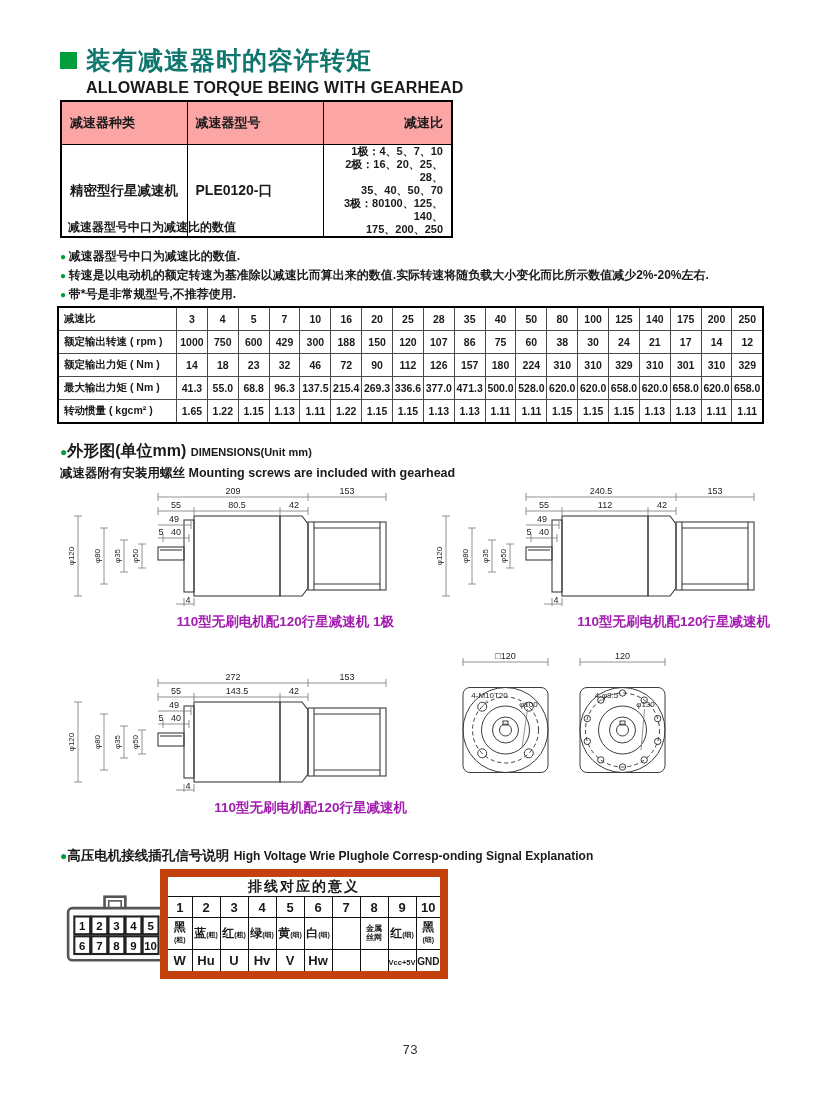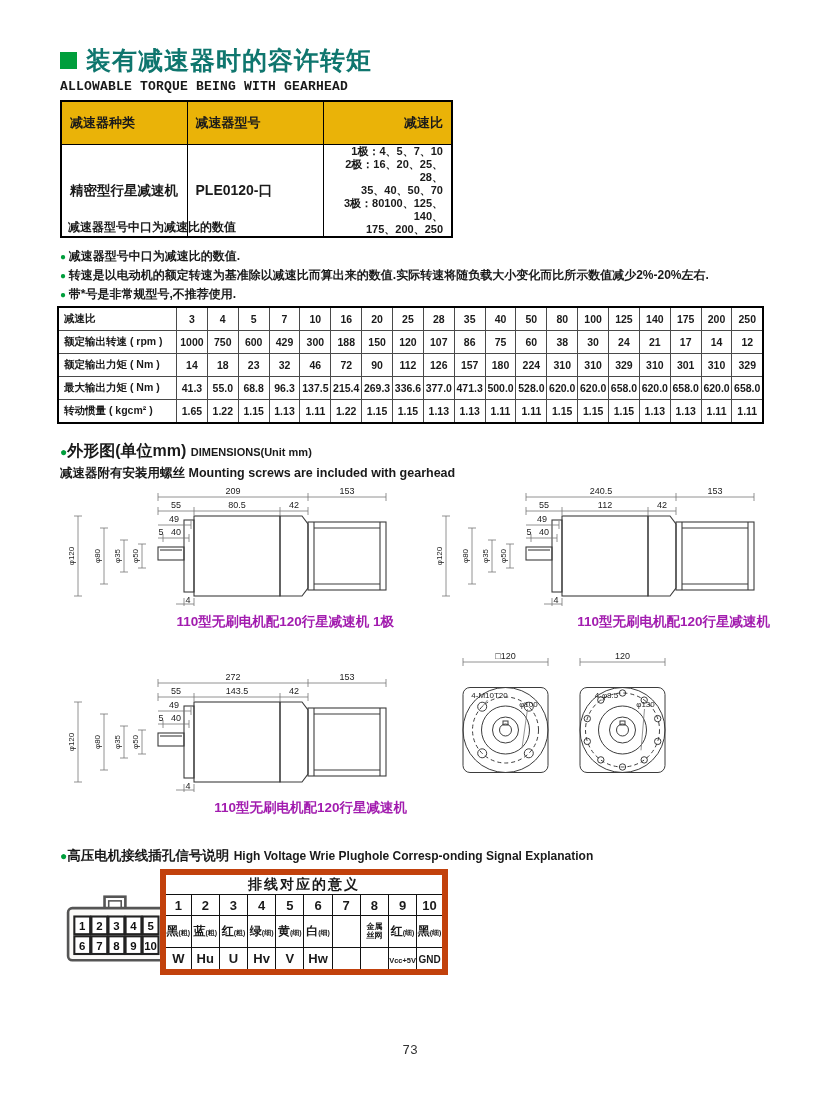--- a/index.html
+++ b/index.html
@@ -5,27 +5,27 @@
   html,body{margin:0;padding:0;}
   body{width:820px;height:1101px;background:#ffffff;position:relative;
        font-family:"Liberation Sans","DejaVu Sans",sans-serif;color:#1a1a1a;}
   .abs{position:absolute;}
 
   
   #hdr{left:60px;top:44px;}
   .h1row{display:flex;align-items:center;gap:9px;}
   .greensq{width:17px;height:17px;background:#009e3c;flex:0 0 auto;}
   .h1txt{font-size:25px;font-weight:bold;color:#0f766e;letter-spacing:1px;}
-  .h2txt{font-size:13px;font-weight:bold;letter-spacing:.2px;margin-top:2px;font-family:Liberation Mono, monospace;}
+  .h2txt{margin-left:26px;font-size:16px;font-weight:bold;letter-spacing:.2px;margin-top:2px;}
 
   
   #gtab{left:60px;top:100px;}
   #gtab table{border-collapse:collapse;width:391px;border:2px solid #000;table-layout:fixed;}
   #gtab th,#gtab td{border:1px solid #000;padding:0 8px;}
-  #gtab th{height:42px;background:#eab308;font-size:13px;font-weight:bold;text-align:left;}
+  #gtab th{height:42px;background:#fca5a5;font-size:13px;font-weight:bold;text-align:left;}
   #gtab th.r{text-align:right;}
   #gtab td{height:66px;vertical-align:middle;}
   .gtype{font-size:13.5px;font-weight:bold;}
   .gmodel{font-size:14px;font-weight:bold;}
   .gratio{font-size:11px;font-weight:bold;text-align:right;line-height:13px;}
   #gfoot{left:68px;top:219px;font-size:12px;font-weight:600;}
 
   
   #notes{left:60px;top:247px;font-size:12px;font-weight:600;}
   #notes div{line-height:19px;}
@@ -54,21 +54,21 @@
   #d2{left:430px;top:484px;width:332px;height:126px;}
   #d3{left:62px;top:670px;width:332px;height:126px;}
   #flanges{left:448px;top:652px;width:232px;height:142px;}
 
   
   #sighdr{left:60px;top:846px;}
   .sig-cn{font-size:13.5px;font-weight:bold;}
   .sig-en{font-size:12px;font-weight:bold;}
   #conn{left:66px;top:894px;width:100px;height:70px;}
   #sigtab{left:160px;top:869px;}
-  #sigtab table{border-collapse:collapse;width:288px;table-layout:fixed;border:6px solid #c2410c;}
+  #sigtab table{border-collapse:collapse;width:288px;table-layout:fixed;border:8px solid #c2410c;}
   #sigtab td{border:1.5px solid #111;text-align:center;padding:0;overflow:hidden;}
   .st-title{height:19px;font-size:14px;font-weight:bold;letter-spacing:2px;}
   .st-pin{height:20px;font-size:13px;font-weight:bold;}
   .st-color{height:31px;font-size:12px;font-weight:bold;line-height:11px;}
   .st-color .tag{font-size:7px;font-weight:bold;}
   .st-color .mesh{font-size:8px;line-height:8.5px;display:block;}
   .st-sig{height:21px;font-size:13px;font-weight:bold;}
   .st-sig .tiny{font-size:7.5px;}
   .st-sig .small{font-size:10px;}
 

